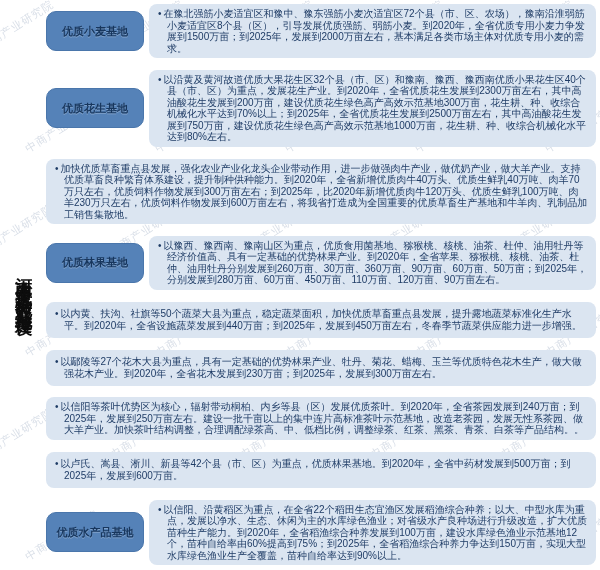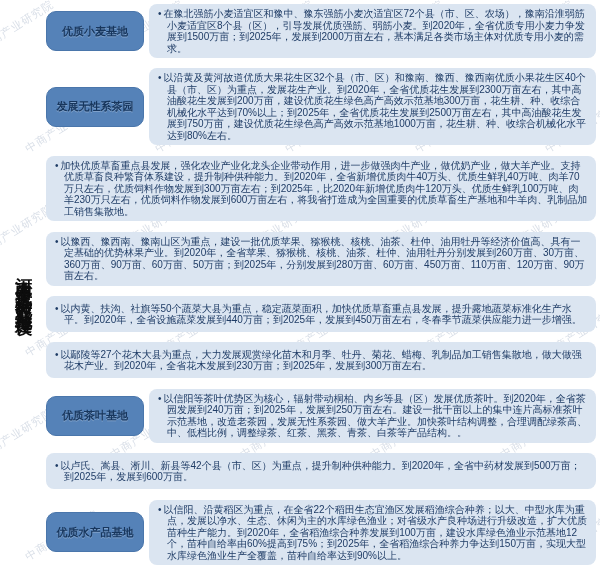--- a/index.html
+++ b/index.html
@@ -139,61 +139,61 @@
     <div class="rows">
 
       <div class="row">
         <div class="label-box">优质小麦基地</div>
         <div class="content-box">
           <div class="content-inner"><span class="bullet">•</span><span>在豫北强筋小麦适宜区和豫中、豫东强筋小麦次适宜区72个县（市、区、农场），豫南沿淮弱筋小麦适宜区8个县（区），引导发展优质强筋、弱筋小麦。到2020年，全省优质专用小麦力争发展到1500万亩；到2025年，发展到2000万亩左右，基本满足各类市场主体对优质专用小麦的需求。</span></div>
         </div>
       </div>
 
       <div class="row">
-        <div class="label-box">发展无性系茶园</div>
+        <div class="label-box">优质花生基地</div>
         <div class="content-box">
           <div class="content-inner"><span class="bullet">•</span><span>以沿黄及黄河故道优质大果花生区32个县（市、区）和豫南、豫西、豫西南优质小果花生区40个县（市、区）为重点，发展花生产业。到2020年，全省优质花生发展到2300万亩左右，其中高油酸花生发展到200万亩，建设优质花生绿色高产高效示范基地300万亩，花生耕、种、收综合机械化水平达到70%以上；到2025年，全省优质花生发展到2500万亩左右，其中高油酸花生发展到750万亩，建设优质花生绿色高产高效示范基地1000万亩，花生耕、种、收综合机械化水平达到80%左右。</span></div>
         </div>
       </div>
 
       <div class="row">
         <div class="content-box">
           <div class="content-inner"><span class="bullet">•</span><span>加快优质草畜重点县发展，强化农业产业化龙头企业带动作用，进一步做强肉牛产业，做优奶产业，做大羊产业。支持优质草畜良种繁育体系建设，提升制种供种能力。到2020年，全省新增优质肉牛40万头、优质生鲜乳40万吨、肉羊70万只左右，优质饲料作物发展到300万亩左右；到2025年，比2020年新增优质肉牛120万头、优质生鲜乳100万吨、肉羊230万只左右，优质饲料作物发展到600万亩左右，将我省打造成为全国重要的优质草畜生产基地和牛羊肉、乳制品加工销售集散地。</span></div>
         </div>
       </div>
 
       <div class="row">
-        <div class="content-box">
-          <div class="content-inner"><span class="bullet">•</span><span>以豫西、豫西南、豫南山区为重点，建设一批优质苹果、猕猴桃、核桃、油茶、杜仲、油用牡丹等经济价值高、具有一定基础的优势林果产业。到2020年，全省苹果、猕猴桃、核桃、油茶、杜仲、油用牡丹分别发展到260万亩、30万亩、360万亩、90万亩、60万亩、50万亩；到2025年，分别发展到280万亩、60万亩、450万亩、110万亩、120万亩、90万亩左右。</span></div>
+        <div class="label-box">优质林果基地</div>
+        <div class="content-box">
+          <div class="content-inner"><span class="bullet">•</span><span>以豫西、豫西南、豫南山区为重点，优质食用菌基地、猕猴桃、核桃、油茶、杜仲、油用牡丹等经济价值高、具有一定基础的优势林果产业。到2020年，全省苹果、猕猴桃、核桃、油茶、杜仲、油用牡丹分别发展到260万亩、30万亩、360万亩、90万亩、60万亩、50万亩；到2025年，分别发展到280万亩、60万亩、450万亩、110万亩、120万亩、90万亩左右。</span></div>
         </div>
       </div>
 
       <div class="row">
         <div class="content-box">
           <div class="content-inner"><span class="bullet">•</span><span>以内黄、扶沟、社旗等50个蔬菜大县为重点，稳定蔬菜面积，加快优质草畜重点县发展，提升露地蔬菜标准化生产水平。到2020年，全省设施蔬菜发展到440万亩；到2025年，发展到450万亩左右，冬春季节蔬菜供应能力进一步增强。</span></div>
         </div>
       </div>
 
       <div class="row">
         <div class="content-box">
-          <div class="content-inner"><span class="bullet">•</span><span>以鄢陵等27个花木大县为重点，大力发展观赏绿化苗木和月季、牡丹、菊花、蜡梅、乳制品加工销售集散地，做大做强花木产业。到2020年，全省花木发展到230万亩；到2025年，发展到300万亩左右。</span></div>
-        </div>
-      </div>
-
-      <div class="row">
-        <div class="label-box">优质茶叶基地</div>
+          <div class="content-inner"><span class="bullet">•</span><span>以鄢陵等27个花木大县为重点，具有一定基础的优势林果产业、牡丹、菊花、蜡梅、玉兰等优质特色花木生产，做大做强花木产业。到2020年，全省花木发展到230万亩；到2025年，发展到300万亩左右。</span></div>
+        </div>
+      </div>
+
+      <div class="row">
         <div class="content-box">
           <div class="content-inner"><span class="bullet">•</span><span>以信阳等茶叶优势区为核心，辐射带动桐柏、内乡等县（区）发展优质茶叶。到2020年，全省茶园发展到240万亩；到2025年，发展到250万亩左右。建设一批千亩以上的集中连片高标准茶叶示范基地，改造老茶园，发展无性系茶园、做大羊产业。加快茶叶结构调整，合理调配绿茶高、中、低档比例，调整绿茶、红茶、黑茶、青茶、白茶等产品结构。。</span></div>
         </div>
       </div>
 
 
       <div class="row">
         <div class="content-box">
-          <div class="content-inner"><span class="bullet">•</span><span>以卢氏、嵩县、淅川、新县等42个县（市、区）为重点，提升制种供种能力。到2020年，全省中药材发展到500万亩；到2025年，发展到600万亩。</span></div>
+          <div class="content-inner"><span class="bullet">•</span><span>以卢氏、嵩县、淅川、新县等42个县（市、区）为重点，优质林果基地。到2020年，全省中药材发展到500万亩；到2025年，发展到600万亩。</span></div>
         </div>
       </div>
 
       <div class="row">
         <div class="label-box">优质水产品基地</div>
         <div class="content-box">
           <div class="content-inner"><span class="bullet">•</span><span>以信阳、沿黄稻区为重点，在全省22个稻田生态宜渔区发展稻渔综合种养；以大、中型水库为重点，发展以净水、生态、休闲为主的水库绿色渔业；对省级水产良种场进行升级改造，扩大优质苗种生产能力。到2020年，全省稻渔综合种养发展到100万亩，建设水库绿色渔业示范基地12个，苗种自给率由60%提高到75%；到2025年，全省稻渔综合种养力争达到150万亩，实现大型水库绿色渔业生产全覆盖，苗种自给率达到90%以上。</span></div>
         </div>
       </div>
 

